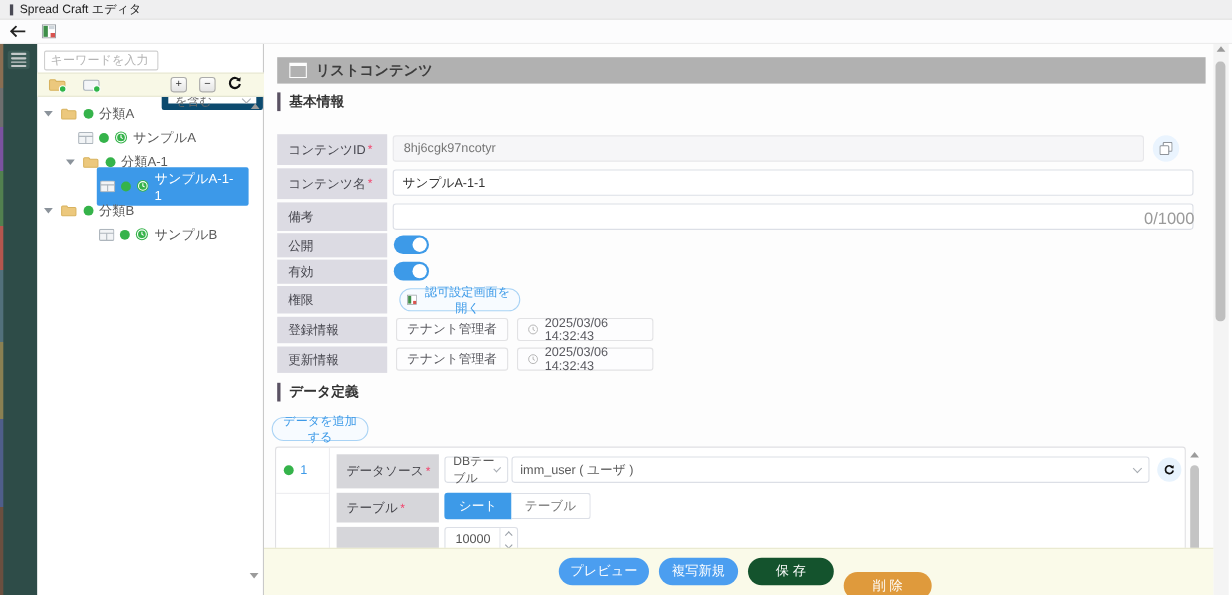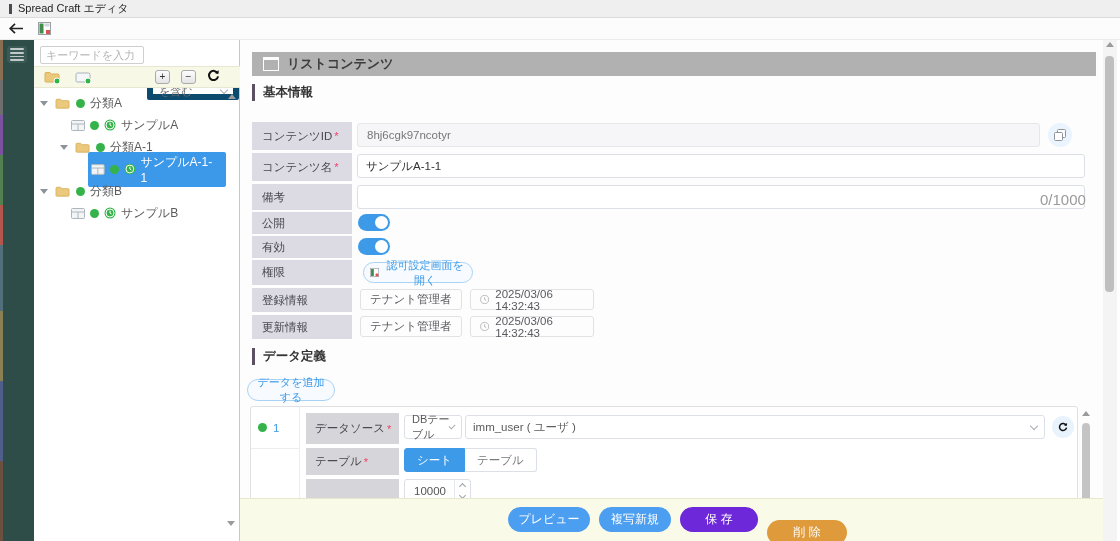--- a/index.html
+++ b/index.html
@@ -262,21 +262,21 @@
         <div class="tree-row" style="padding-left: 6px;">
           <span class="caret"></span>
           <span class="row-inner">
             <svg width="16" height="13" viewBox="0 0 17 14">
               <path d="M1 3.5 Q1 2.5 2 2.5 H6 L7.2 4 H14 Q15 4 15 5 V11 Q15 12 14 12 H2 Q1 12 1 11 Z" fill="#ecc87d" stroke="#d8b25e"></path>
             </svg>
             <span class="dot"></span>
             <span>分類B</span>
           </span>
         </div>
-        <div class="tree-row" style="padding-left: 34px;">
+        <div class="tree-row" style="padding-left: 34px; justify-content: center;">
           <span class="row-inner">
             <svg width="14" height="11" viewBox="0 0 14 11">
               <rect x="0.5" y="0.5" width="13" height="10" rx="1" fill="#f2f4f6" stroke="#aeb6bd"></rect>
               <line x1="0.5" y1="4" x2="13.5" y2="4" stroke="#aeb6bd"></line>
               <line x1="7" y1="4" x2="7" y2="10.5" stroke="#aeb6bd"></line>
             </svg>
             <span class="dot"></span>
             <svg width="12" height="12" viewBox="0 0 12 12">
               <circle cx="6" cy="6" r="5.5" fill="#35b34a"></circle>
               <circle cx="6" cy="6" r="4" fill="none" stroke="#fff" stroke-width="1"></circle>
@@ -437,21 +437,21 @@
       <div class="inner-scroll">
         <div class="tri-up"></div>
         <div class="thumb"></div>
       </div>
     </div>
 
     <div class="footer">
       <div id="footer-btns">
           <button class="fbtn" style="background: rgb(75, 158, 240);">プレビュー</button>
           <button class="fbtn" style="background: rgb(75, 158, 240);">複写新規</button>
-          <button class="fbtn" style="background: #6d28d9;">保 存</button>
+          <button class="fbtn" style="background: #14532d;">保 存</button>
           <button class="fbtn" style="background: rgb(223, 154, 60); margin-top: 13px;">削 除</button>
         </div>
     </div>
   </div>
 
   <div class="vscroll">
     <div class="tri-up"></div>
     <div class="thumb"></div>
   </div>
 

